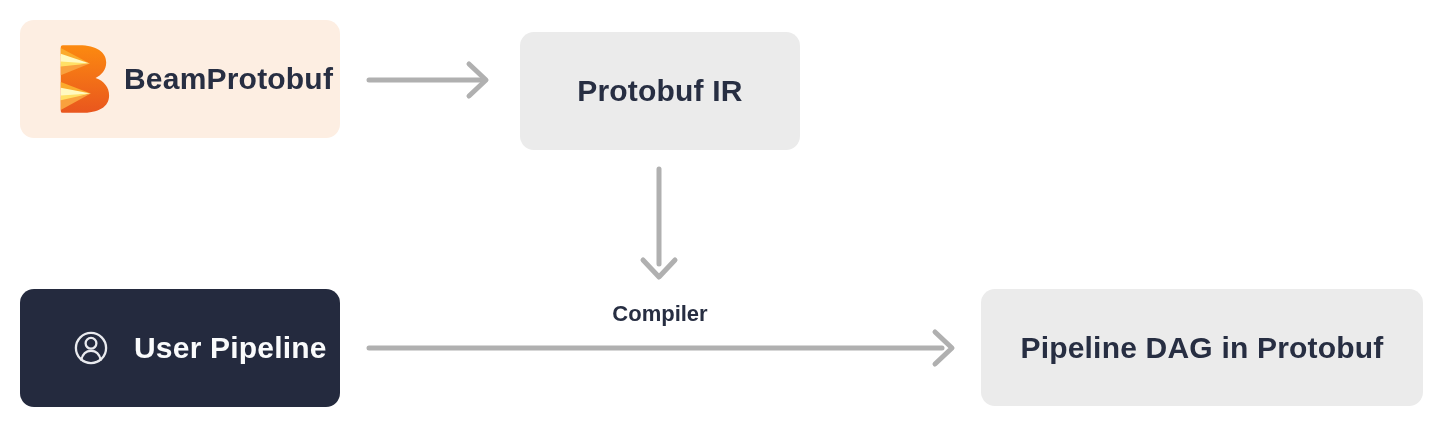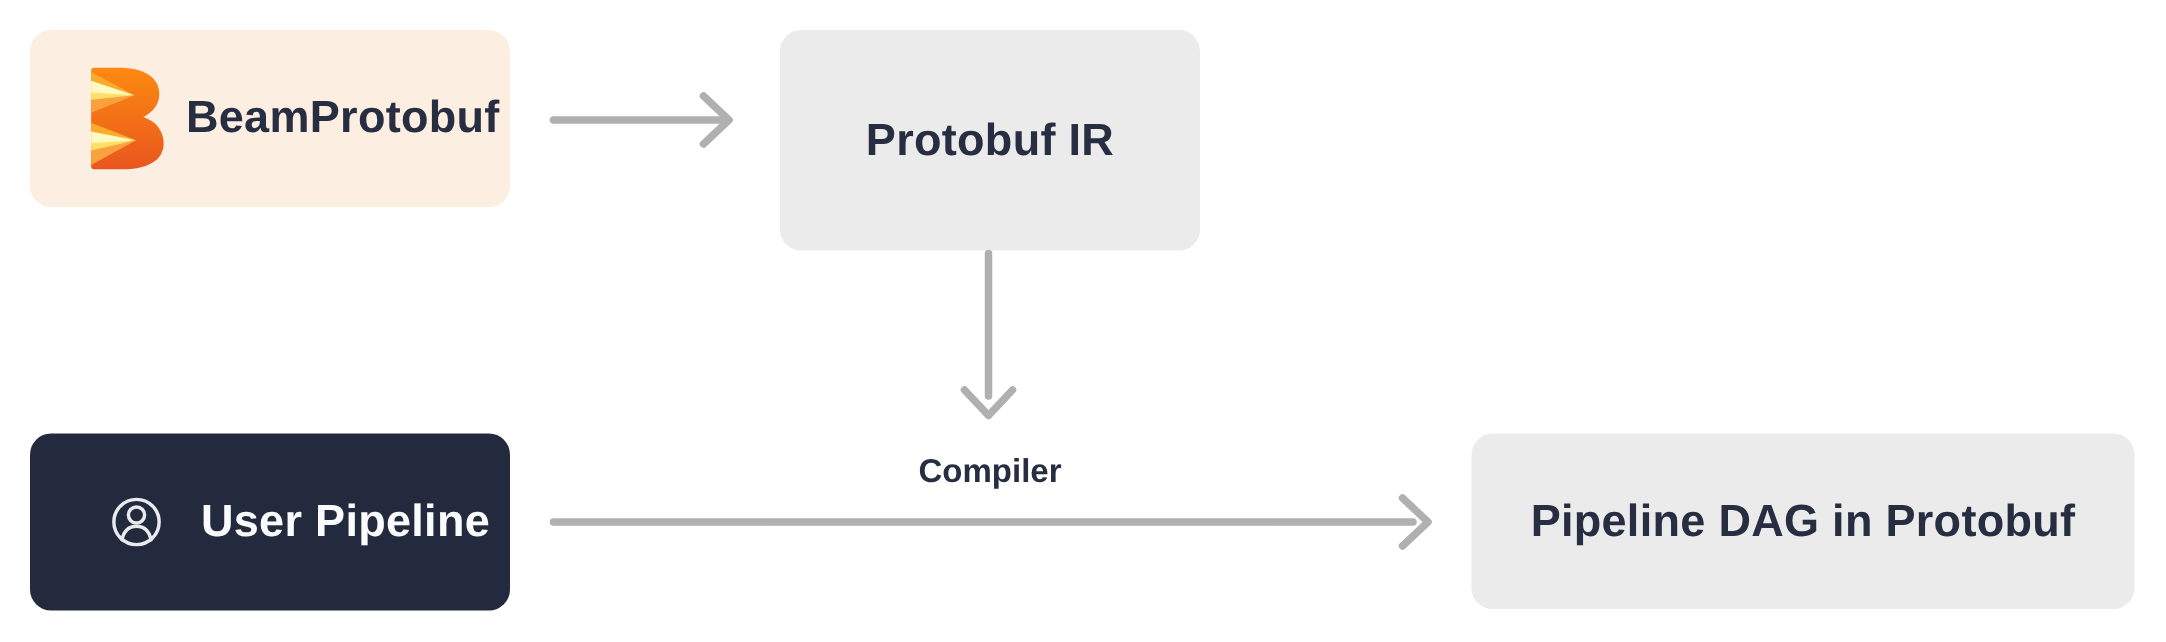--- a/index.html
+++ b/index.html
@@ -11,21 +11,21 @@
   .node{
     position:absolute;display:flex;align-items:center;justify-content:center;
     border-radius:14px;font-weight:bold;font-size:30px;letter-spacing:0.2px;
   }
   .node-beam{
     left:20px;top:20px;width:320px;height:118px;background:#fdeee2;color:#272e42;
     justify-content:flex-start;padding-left:34px;box-sizing:border-box;gap:12px;
   }
   .node-beam .lines{display:flex;line-height:38px;align-items:center;}
   .node-protobuf{
-    left:520px;top:20px;width:280px;height:147px;background:#ebebeb;color:#272e42;text-align:center;
+    left:520px;top:32px;width:280px;height:118px;background:#ebebeb;color:#272e42;text-align:center;
   }
   .node-user{
     left:20px;top:289px;width:320px;height:118px;background:#242a3e;color:#fafbfc;
     justify-content:flex-start;padding-left:48px;box-sizing:border-box;gap:20px;
   }
   .node-dag{
     left:981px;top:289px;width:442px;height:117px;background:#ebebeb;color:#272e42;
   }
   .arrow{position:absolute;}
   .compiler-label{

